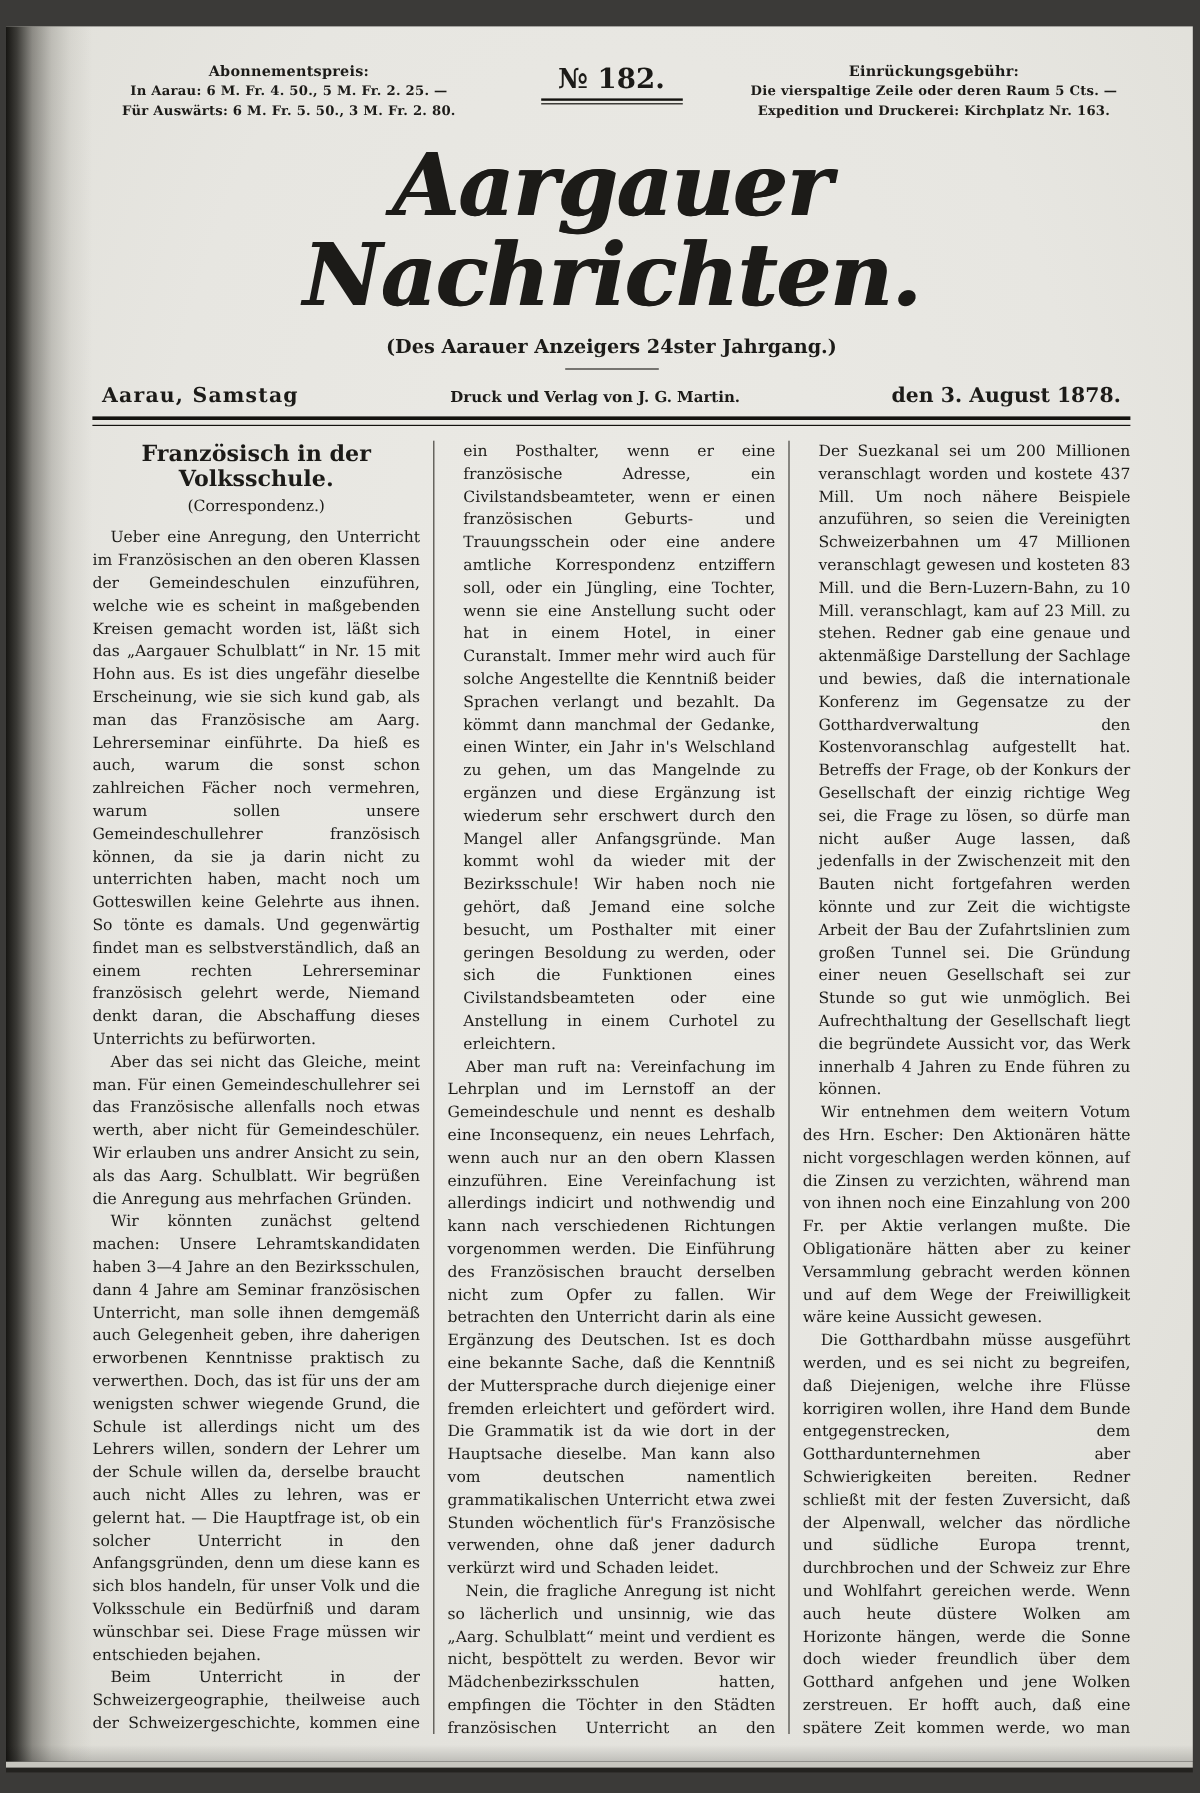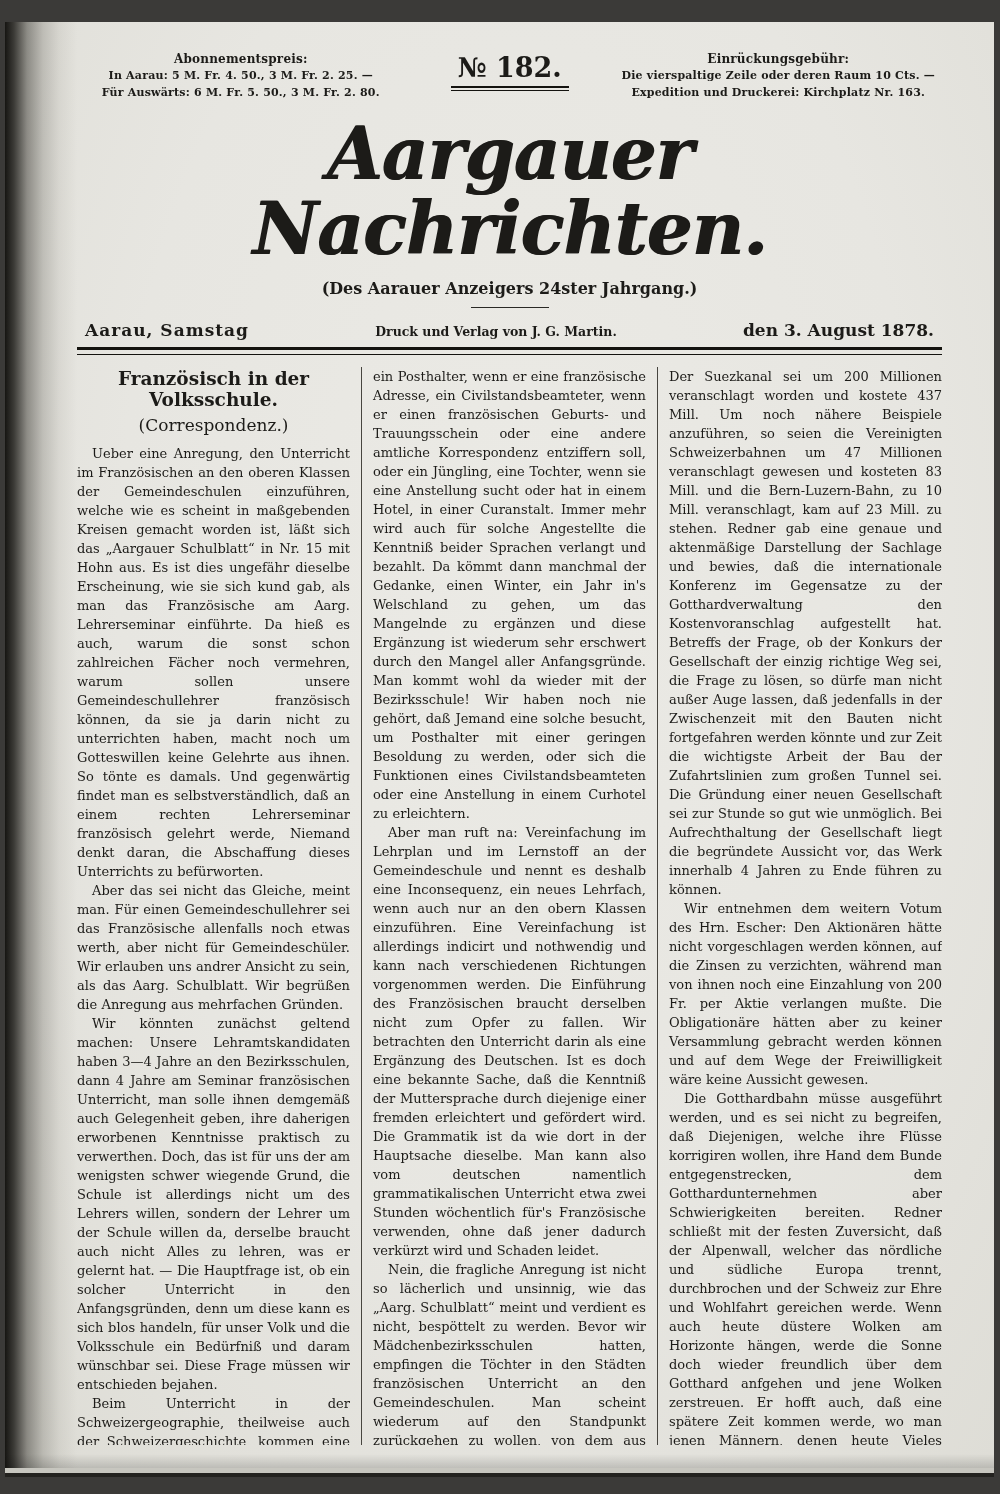--- a/index.html
+++ b/index.html
@@ -21,21 +21,21 @@
   .bottom-shade{
     position:absolute;left:0;right:0;bottom:0;height:14px;pointer-events:none;
     background:linear-gradient(rgba(0,0,0,0),rgba(0,0,0,.16));
   }
   .content{position:absolute;left:72px;right:52px;top:28px;}
 
   
   .hdr{display:grid;grid-template-columns:1fr 210px 1fr;align-items:start;}
   .hdr-block{text-align:center;font-size:11px;font-weight:bold;line-height:1.5;letter-spacing:.2px;}
   .hdr-block .hdr-title{font-size:12px;}
-  .issue{text-align:center;font-size:27px;font-weight:bold;padding-top:2px;}
+  .issue{text-align:center;font-size:23px;font-weight:bold;padding-top:2px;}
   .issue-rule{width:118px;margin:3px auto 0;height:2px;border-top:2px solid #14130f;border-bottom:1px solid #14130f;}
 
   
   .masthead{
     text-align:center;font-weight:bold;font-size:72px;line-height:1.04;
     letter-spacing:-1px;margin-top:16px;
     text-shadow:1px 0 0 #1c1b18;
     font-style:italic;
   }
   .subtitle{text-align:center;font-weight:bold;font-size:16px;margin-top:12px;}
@@ -49,46 +49,46 @@
   .rule-double{margin-top:7px;height:4px;border-top:3px solid #14130f;border-bottom:1px solid #14130f;}
 
   
   .columns{display:flex;margin-top:12px;height:1078px;overflow:hidden;}
   .col{flex:1 1 0;padding:0 11px;min-width:0;}
   .col:first-child{padding-left:0;}
   .col:last-child{padding-right:0;}
   .col + .col{border-left:1px solid #47453f;}
 
   .article-heading{text-align:center;font-weight:bold;font-size:18.5px;margin:1px 0 5px;}
-  .article-subheading{text-align:center;font-size:17px;margin:0 0 9px;}
+  .article-subheading{text-align:center;font-size:13px;margin:0 0 9px;}
   .para{
     margin:0;font-size:13px;line-height:19px;text-align:justify;text-indent:15px;
     hyphens:auto;-webkit-hyphens:auto;word-spacing:.2px;
   }
-  .para.noindent{text-indent:0;}
+  .para.noindent{text-indent:0;margin-left:13px;}
 </style>
 </head>
 <body>
 
 <div class="paper">
   <div class="content">
 
     <div class="hdr">
       <div class="hdr-block">
         <div class="hdr-title">Abonnementspreis:</div>
-        <div>In Aarau: 5 M. Fr. 4. 50., 3 M. Fr. 2. 25. —</div>
+        <div>In Aarau: 6 M. Fr. 4. 50., 5 M. Fr. 2. 25. —</div>
         <div>Für Auswärts: 6 M. Fr. 5. 50., 3 M. Fr. 2. 80.</div>
       </div>
       <div>
         <div class="issue">№ 182.</div>
         <div class="issue-rule"></div>
       </div>
       <div class="hdr-block">
         <div class="hdr-title">Einrückungsgebühr:</div>
-        <div>Die vierspaltige Zeile oder deren Raum 10 Cts. —</div>
+        <div>Die vierspaltige Zeile oder deren Raum 5 Cts. —</div>
         <div>Expedition und Druckerei: Kirchplatz Nr. 163.</div>
       </div>
     </div>
 
     <div class="masthead">Aargauer Nachrichten.</div>
     <div class="subtitle">(Des Aarauer Anzeigers 24ster Jahrgang.)</div>
     <div class="subtitle-rule"></div>
 
     <div class="dateline">
       <span class="dl-place">Aarau, Samstag</span>

